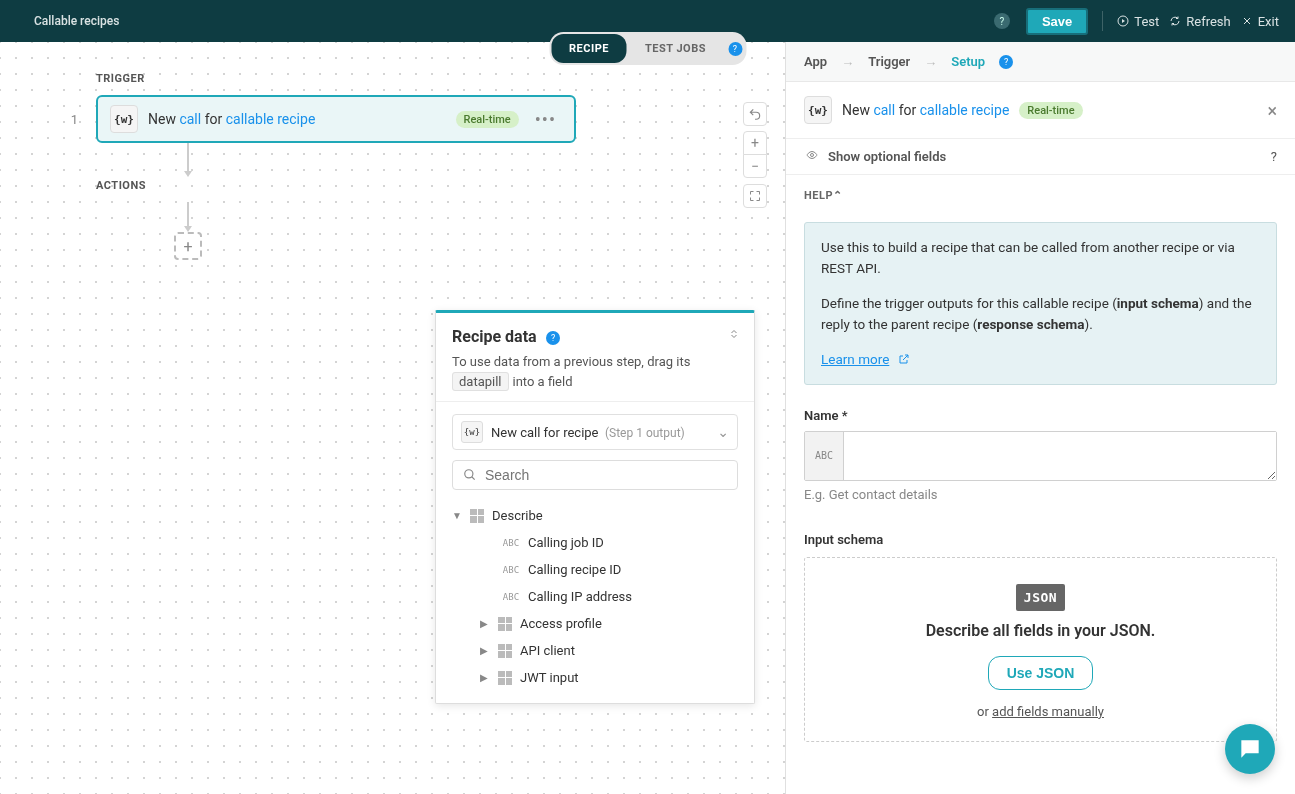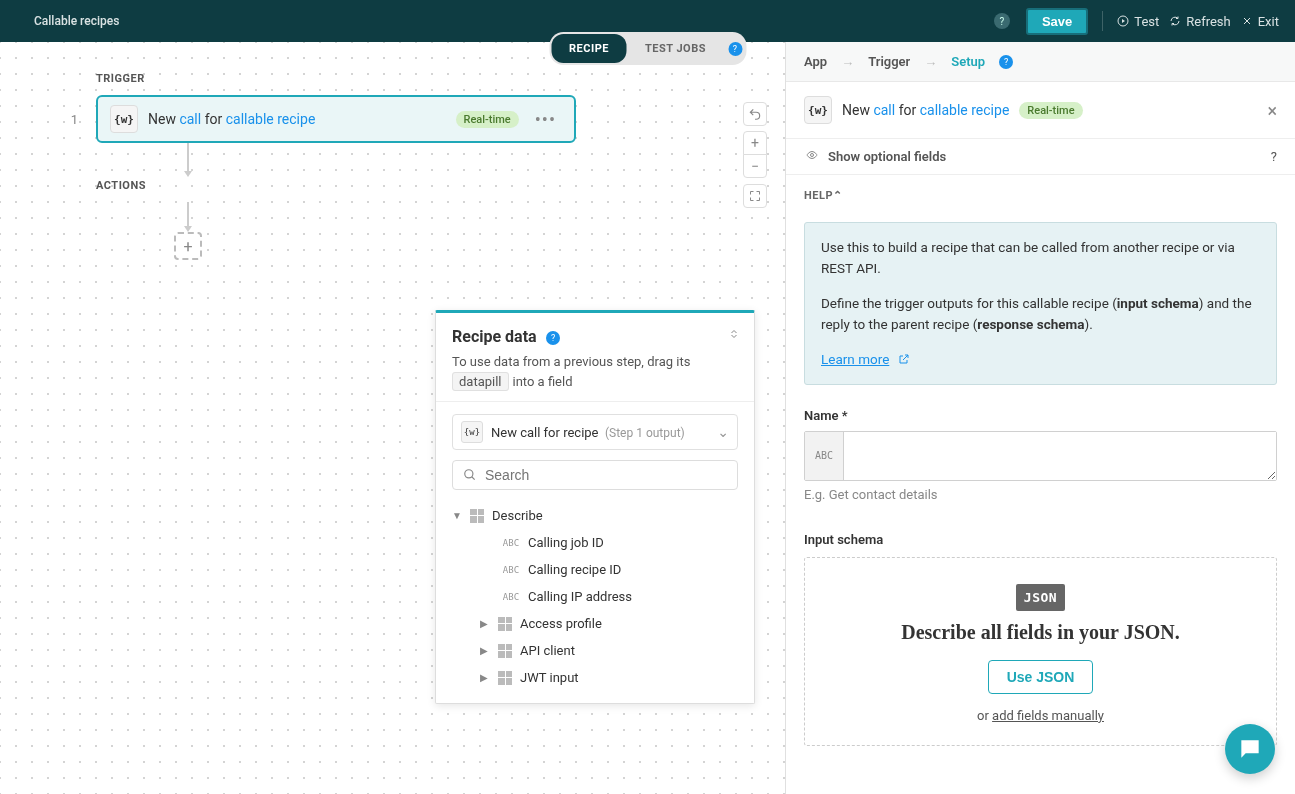--- a/index.html
+++ b/index.html
@@ -91,22 +91,22 @@
 .form-field label .req { color: #333; }
 .form-field .input-wrap { display: flex; margin-top: 8px; border: 1px solid #d0d0d0; border-radius: 2px; }
 .form-field .prefix { background: #f2f2f2; border-right: 1px solid #d0d0d0; padding: 8px 10px; font-size: 10px; color: #888; display: flex; align-items: center; font-family: monospace; }
 .form-field textarea { flex: 1; border: none; outline: none; padding: 8px; font-size: 14px; resize: vertical; min-height: 30px; font-family: inherit; }
 .form-field .hint { font-size: 13px; color: #888; margin-top: 6px; }
 
 .schema-box { margin-top: 30px; }
 .schema-box .label { font-size: 13px; font-weight: 600; color: #333; margin-bottom: 10px; }
 .schema-dashed { border: 1.5px dashed #ccc; border-radius: 3px; padding: 26px 16px 22px; text-align: center; }
 .json-chip { display: inline-block; background: #666; color: #fff; font-size: 13px; font-weight: 700; padding: 6px 8px; border-radius: 2px; margin-bottom: 10px; font-family: monospace; letter-spacing: 0.5px; }
-.schema-dashed .desc { font-size: 20px; font-weight: 600; color: #333; margin-bottom: 16px; font-family: Liberation Serif, serif; }
-.btn-outline { background: #fff; border: 1.5px solid #1fa8b8; color: #1fa8b8; font-weight: 700; font-size: 14px; padding: 8px 18px; border-radius: 4px; cursor: pointer; }
+.schema-dashed .desc { font-size: 16px; font-weight: 600; color: #333; margin-bottom: 16px; }
+.btn-outline { background: #fff; border: 1.5px solid #1fa8b8; color: #1fa8b8; font-weight: 700; font-size: 14px; padding: 8px 18px; border-radius: 12px; cursor: pointer; }
 .schema-dashed .or { margin-top: 14px; font-size: 13px; color: #555; }
 .schema-dashed .or .u { text-decoration: underline; color: #555; cursor: pointer; }
 
 .chat-bubble { position: absolute; right: 20px; bottom: 20px; width: 50px; height: 50px; background: #1fa8b8; border-radius: 50%; display: flex; align-items: center; justify-content: center; box-shadow: 0 4px 12px rgba(0,0,0,0.2); cursor: pointer; }
 .chat-bubble svg { width: 26px; height: 26px; fill: #fff; }
 </style>
 </head>
 <body>
 
 <div class="topbar">

